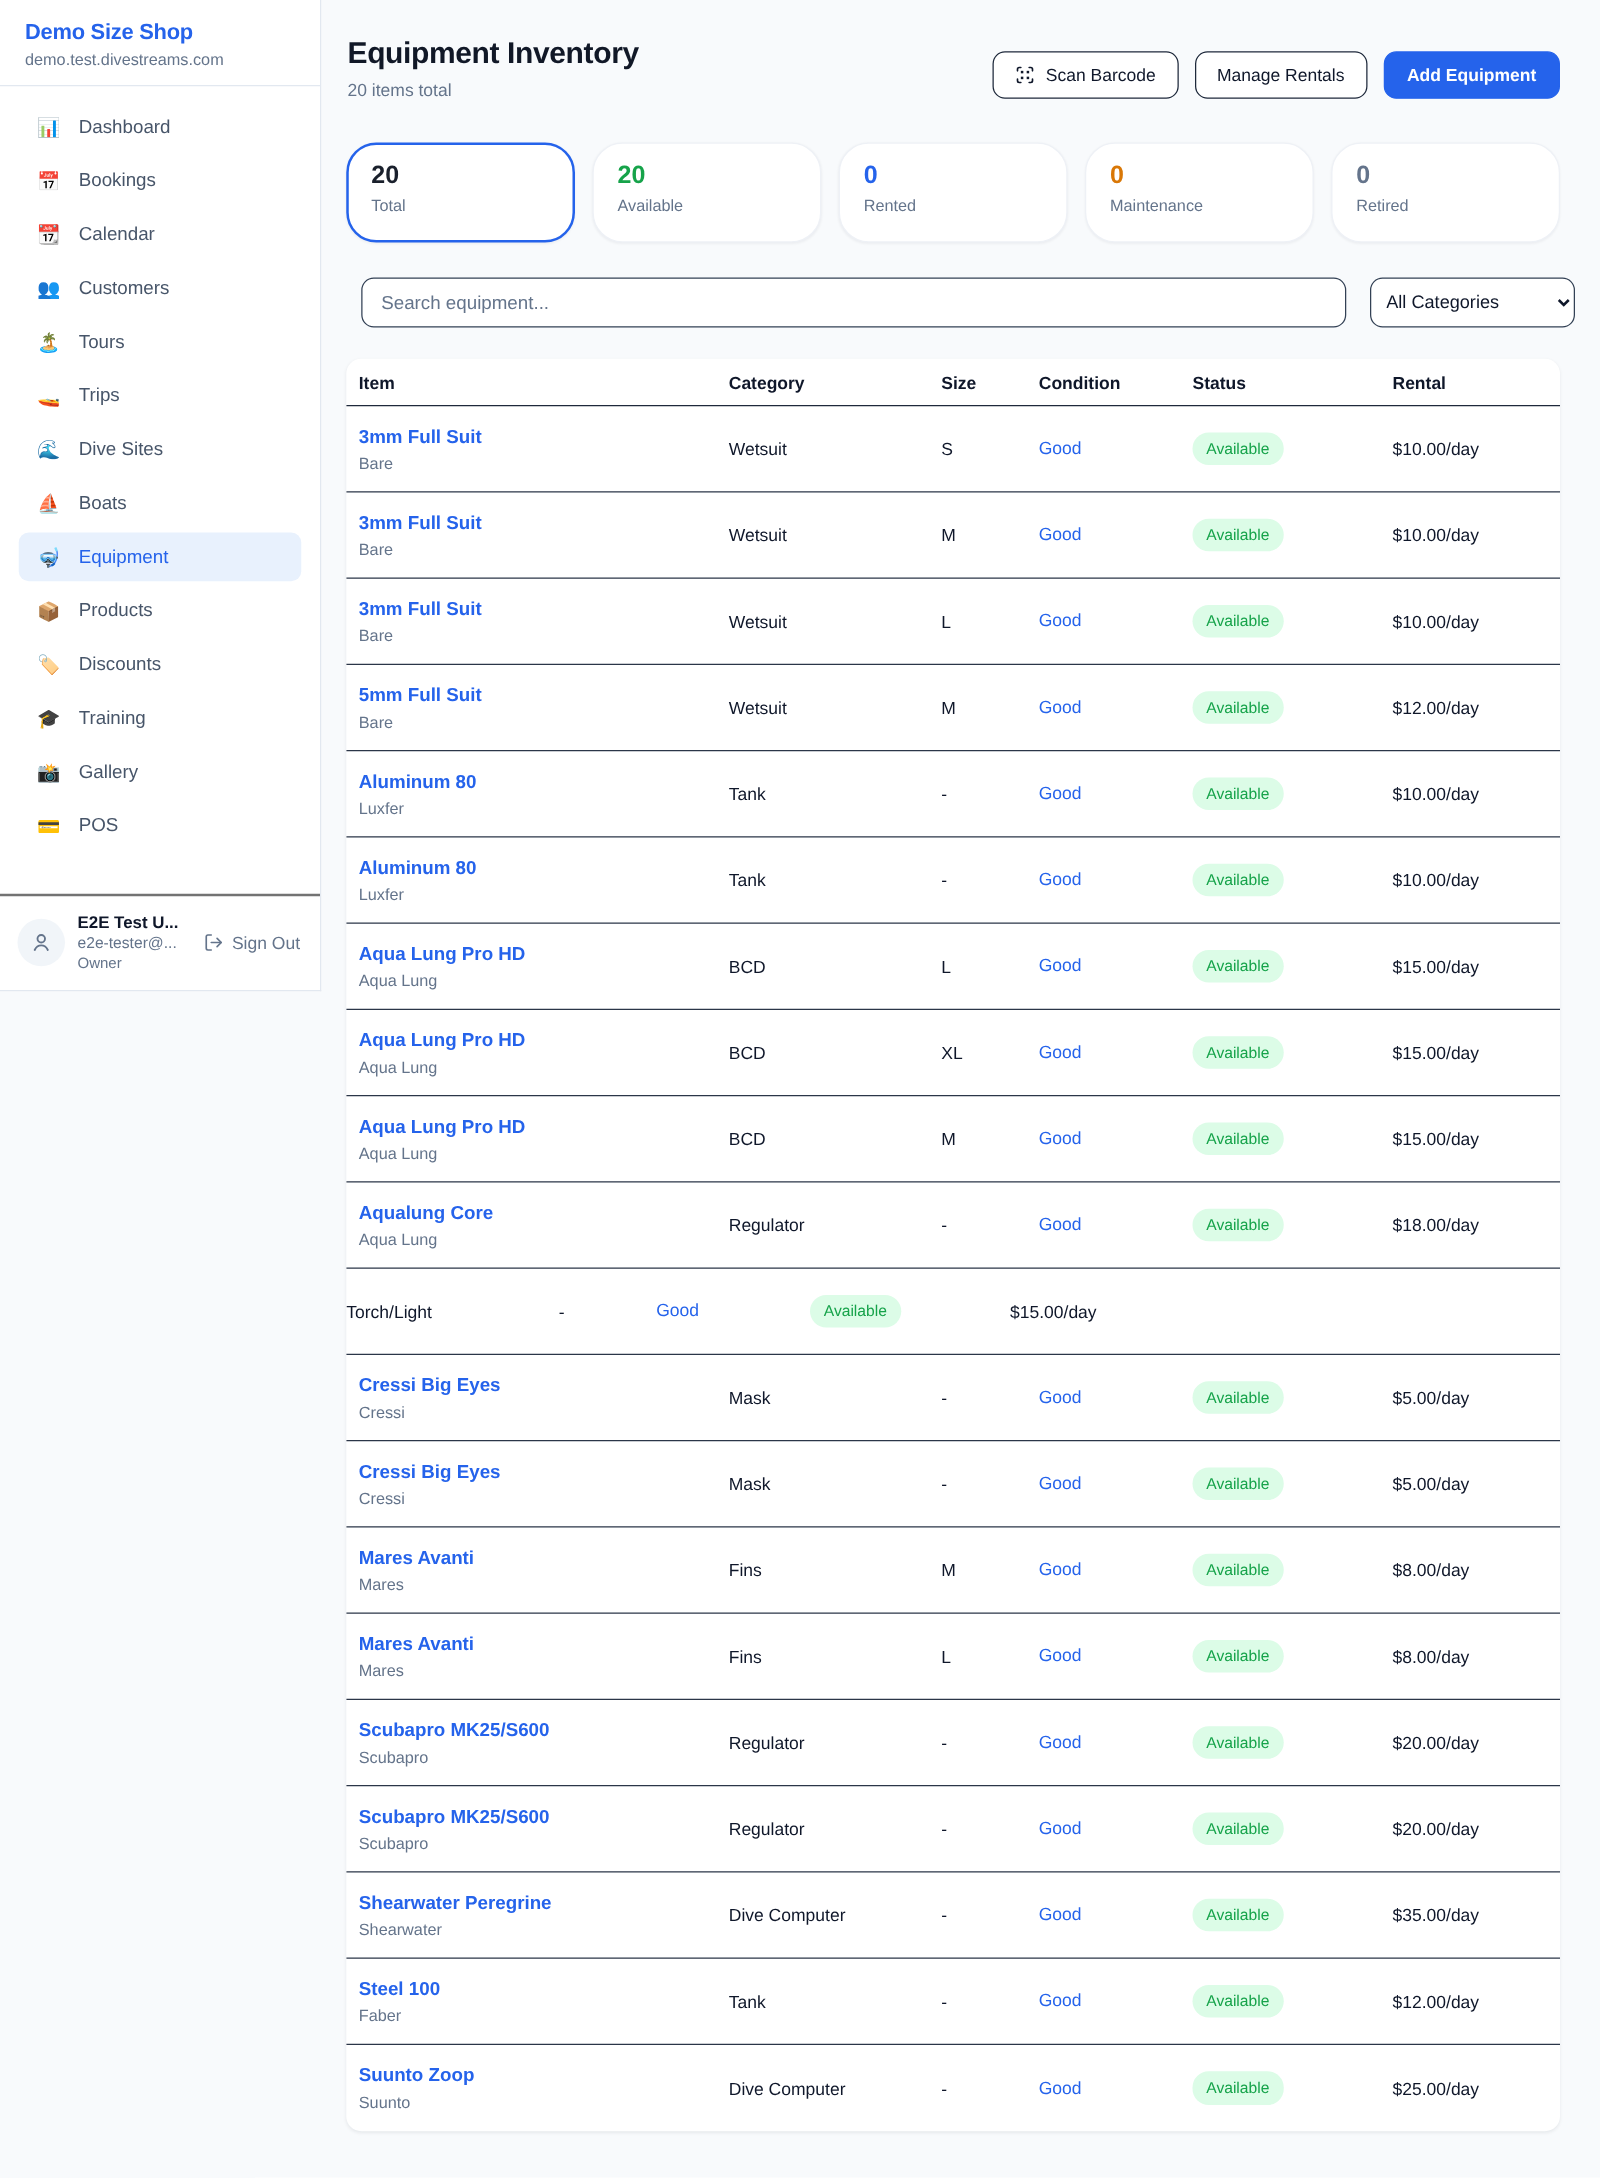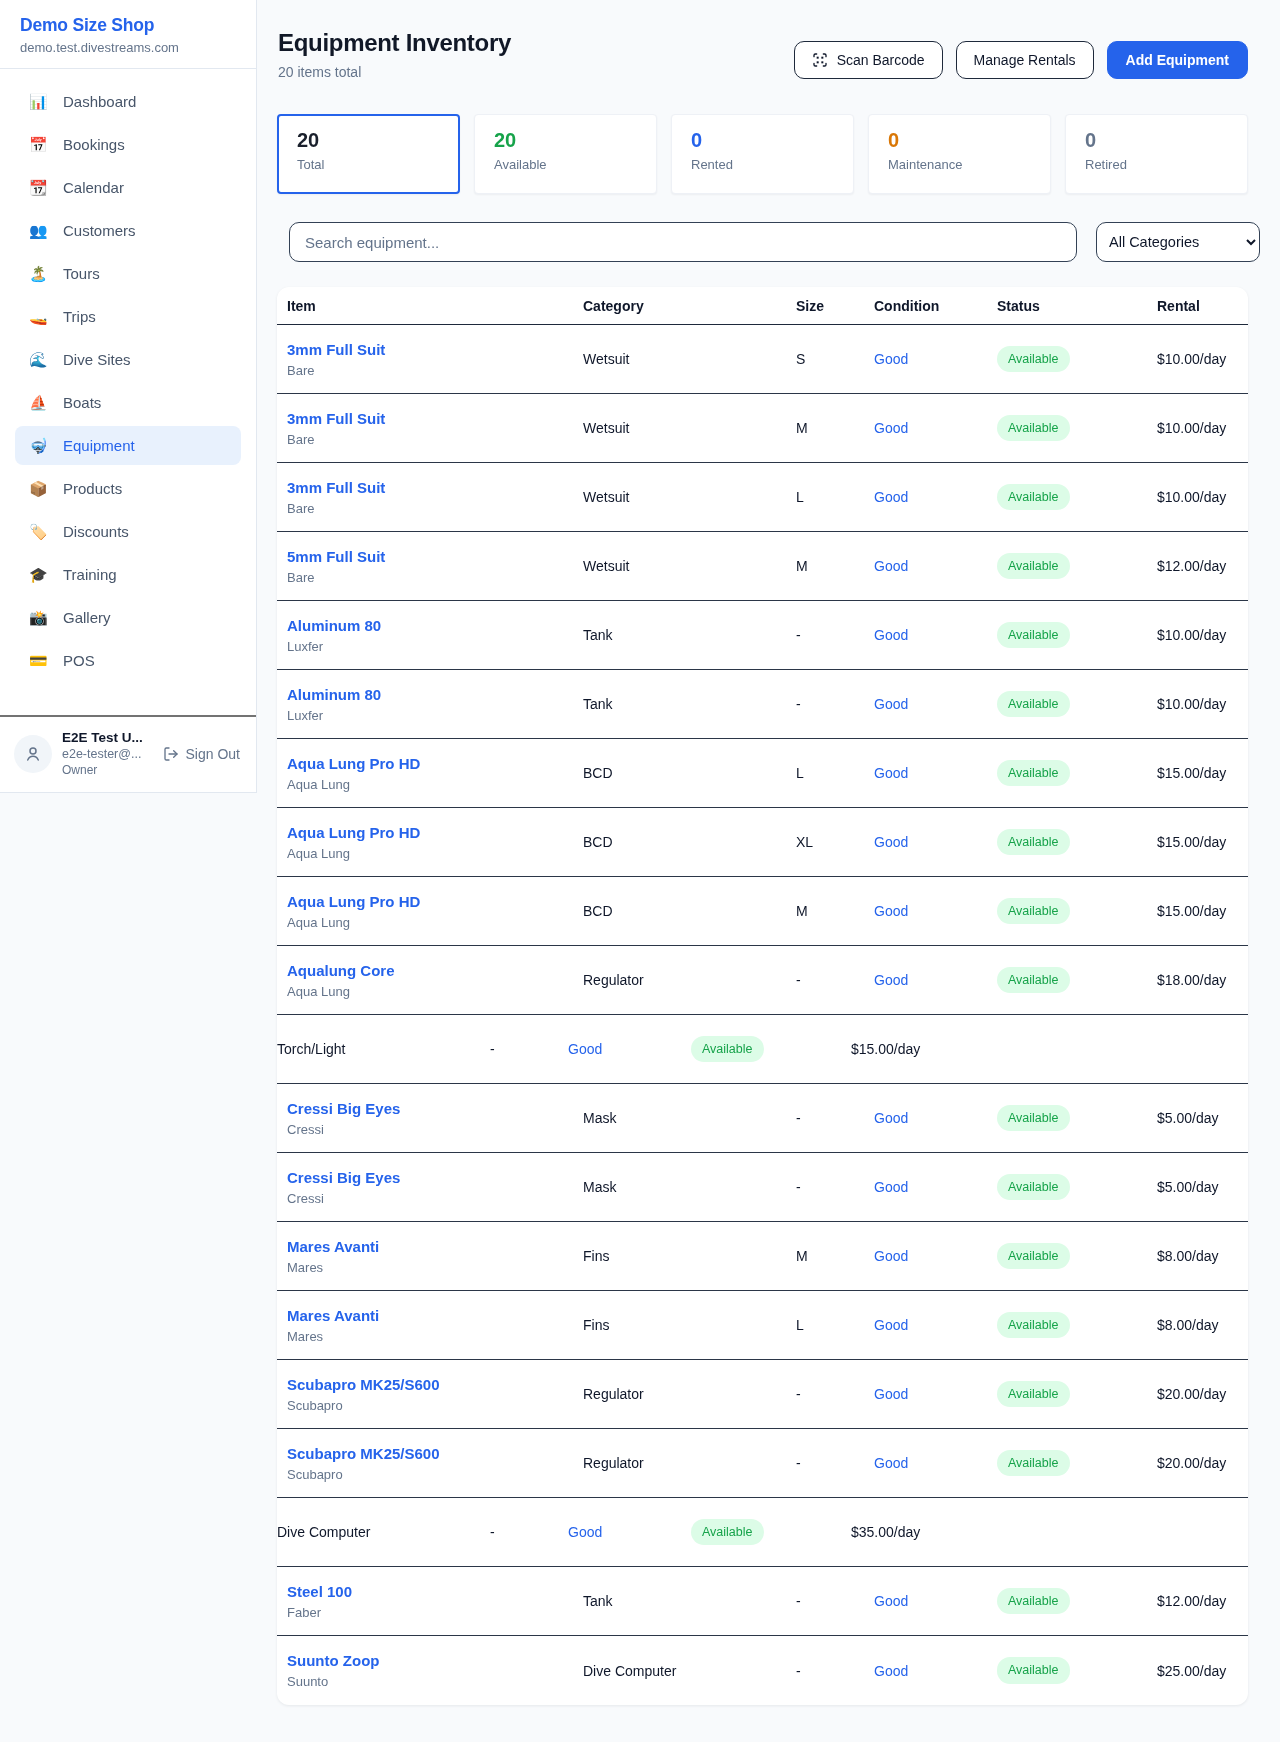--- a/index.html
+++ b/index.html
@@ -52,21 +52,21 @@
   .btn {
     height:38px; display:inline-flex; align-items:center; gap:9px; padding:0 17px;
     background:#ffffff; border:1px solid #1e293b; border-radius:10px;
     font-size:14px; font-weight:500; color:#0f172a; cursor:pointer;
     font-family:inherit;
   }
   .btn-primary { background:#2563eb; border:1px solid #2563eb; color:#ffffff; font-weight:600; padding:0 18px; }
 
   .stats { position:absolute; top:114px; left:0; width:971px; display:flex; gap:14px; }
   .stat {
-    flex:1; height:80px; background:#ffffff; border:1px solid #eef1f6; border-radius:4px;
+    flex:1; height:80px; background:#ffffff; border:1px solid #eef1f6; border-radius:24px;
     box-shadow:0 1px 2px rgba(15,23,42,.05); padding:13px 19px; cursor:pointer;
   }
   .stat.selected { border:2px solid #2563eb; padding:12px 18px; }
   .stat-value { font-size:20px; font-weight:700; line-height:24px; }
   .stat-label { font-size:13px; color:#64748b; margin-top:5px; }
 
   .filters { position:absolute; top:222px; left:12px; width:971px; display:flex; gap:19px; }
   .search {
     flex:1; height:40px; border:1px solid #334155; border-radius:10px; background:#fff;
     padding:0 15px; font-size:15px; color:#0f172a; font-family:inherit; outline:none;
@@ -84,21 +84,21 @@
     box-shadow:0 1px 3px rgba(15,23,42,.08);
   }
   .thead {
     display:flex; align-items:center; height:38px;
     border-bottom:1px solid #1e293b; font-size:14px; font-weight:700; color:#0f172a;
   }
   .trow { display:flex; align-items:center; height:69px; border-bottom:1px solid #2b3648; }
   .trow:last-child { border-bottom:none; }
   .c1 { width:306px; padding-left:10px; }
   .c2 { width:170px; }
-  .c3 { width:78px;margin-left:43px; }
+  .c3 { width:78px; }
   .c4 { width:123px; }
   .c5 { width:160px; }
   .c6 { flex:1; text-align:left; padding-right:16px; }
   .cell { font-size:14px; color:#0f172a; }
   .item-name { font-size:15px; font-weight:600; color:#2563eb; text-decoration:none; cursor:pointer; display:inline-block; }
   .item-brand { font-size:13px; color:#64748b; margin-top:4px; }
   .cond-link { font-size:14px; color:#2563eb; text-decoration:none; cursor:pointer; }
   .badge {
     display:inline-block; background:#dcfce7; color:#16a34a;
     font-size:12.5px; line-height:1; padding:7px 11px; border-radius:13px;
@@ -446,20 +446,24 @@
       <a class="item-name">Scubapro MK25/S600</a>
       <div class="item-brand">Scubapro</div>
     </div>
     <div class="c2 cell">Regulator</div>
     <div class="c3 cell">-</div>
     <div class="c4"><a class="cond-link">Good</a></div>
     <div class="c5"><span class="badge">Available</span></div>
     <div class="c6 cell">$20.00/day</div>
   </div>
         <div class="trow">
+    <div class="c1">
+      <a class="item-name">Shearwater Peregrine</a>
+      <div class="item-brand">Shearwater</div>
+    </div>
     <div class="c2 cell">Dive Computer</div>
     <div class="c3 cell">-</div>
     <div class="c4"><a class="cond-link">Good</a></div>
     <div class="c5"><span class="badge">Available</span></div>
     <div class="c6 cell">$35.00/day</div>
   </div>
         <div class="trow">
     <div class="c1">
       <a class="item-name">Steel 100</a>
       <div class="item-brand">Faber</div>

